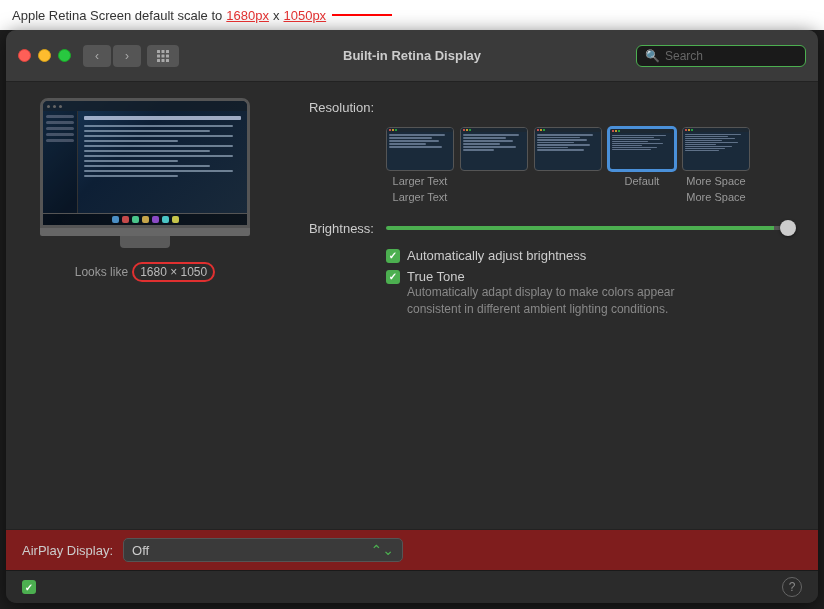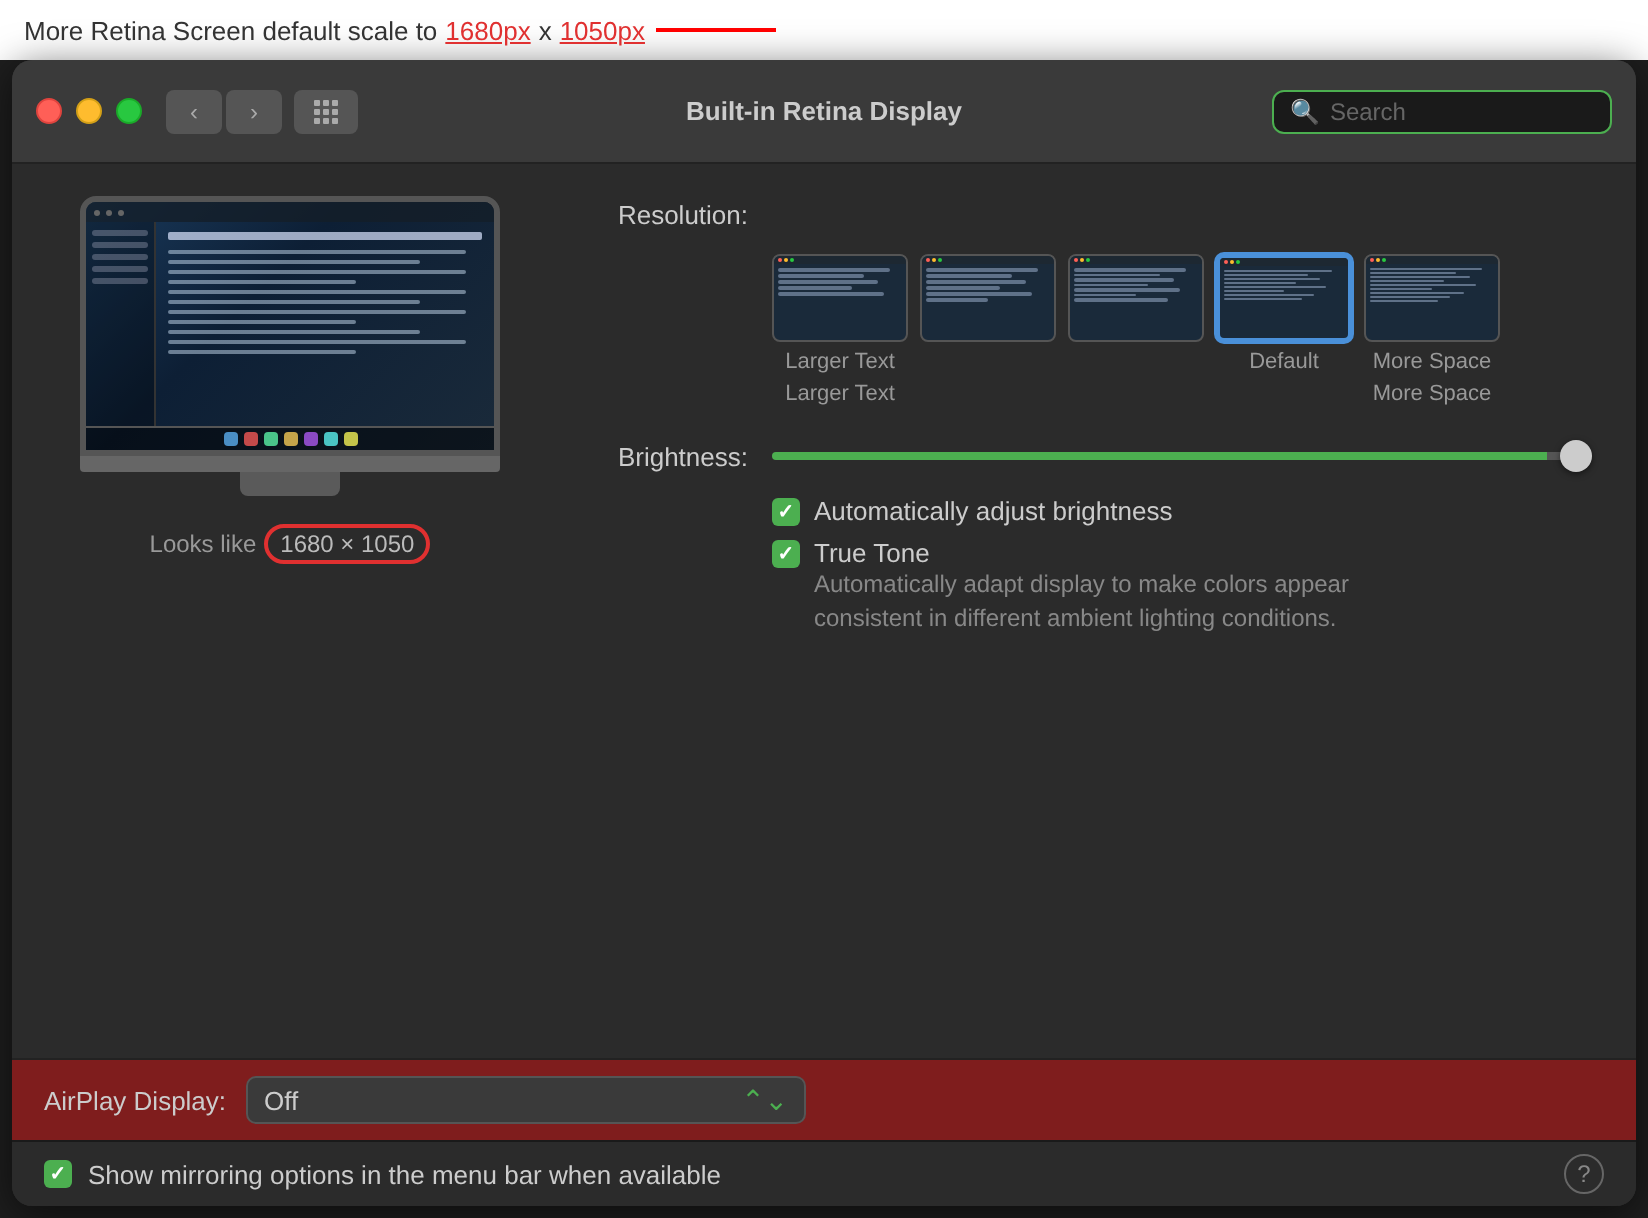--- a/index.html
+++ b/index.html
@@ -510,21 +510,21 @@
       text-align: center;
     }
     .selected-thumb-wrapper {
       position: relative;
     }
   </style>
 </head>
 <body>
 
 <div class="annotation-bar">
-  <span>More Retina Screen default scale to</span>
+  <span>Apple Retina Screen default scale to</span>
   <span class="px-val">1680px</span>
   <span>x</span>
   <span class="px-val">1050px</span>
   <span class="red-line"></span>
 </div>
 
 <div class="window">
 
   <div class="titlebar">
     <div class="traffic-lights">
@@ -760,17 +760,16 @@
     <div class="airplay-select">
       <span>Off</span>
       <span class="chevron-icon">⌃⌄</span>
     </div>
   </div>
 
   <div class="footer-bar">
     <div class="footer-checkbox">
       <span class="checkbox-check">✓</span>
     </div>
-    <span class="footer-text">Show mirroring options in the menu bar when available</span>
     <button class="help-btn">?</button>
   </div>
 
 </div>
 
 </body></html>

